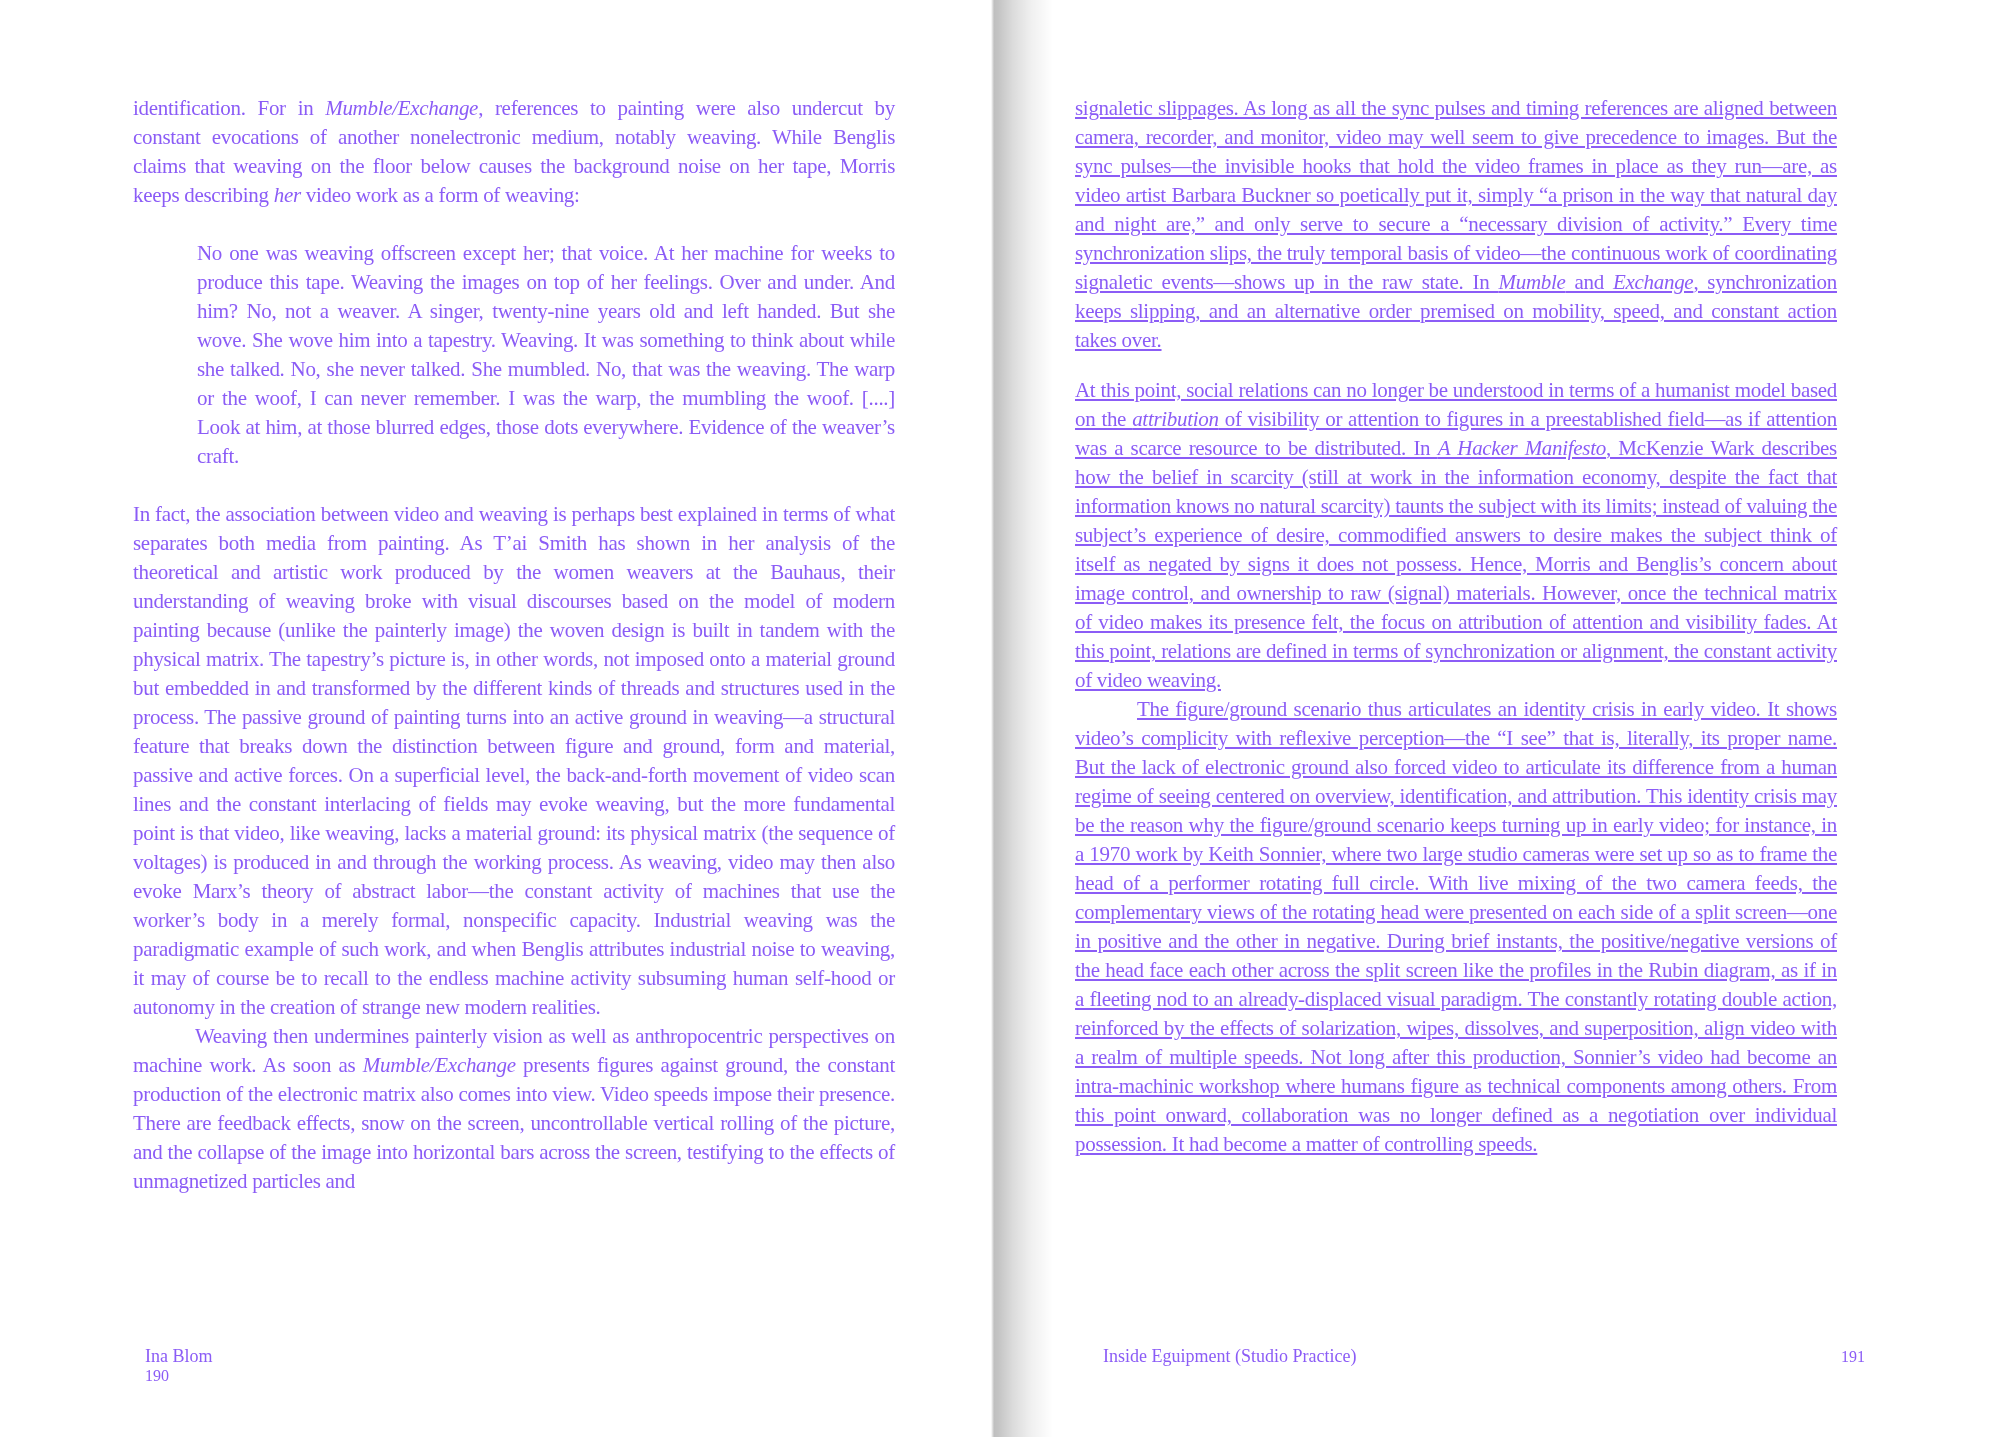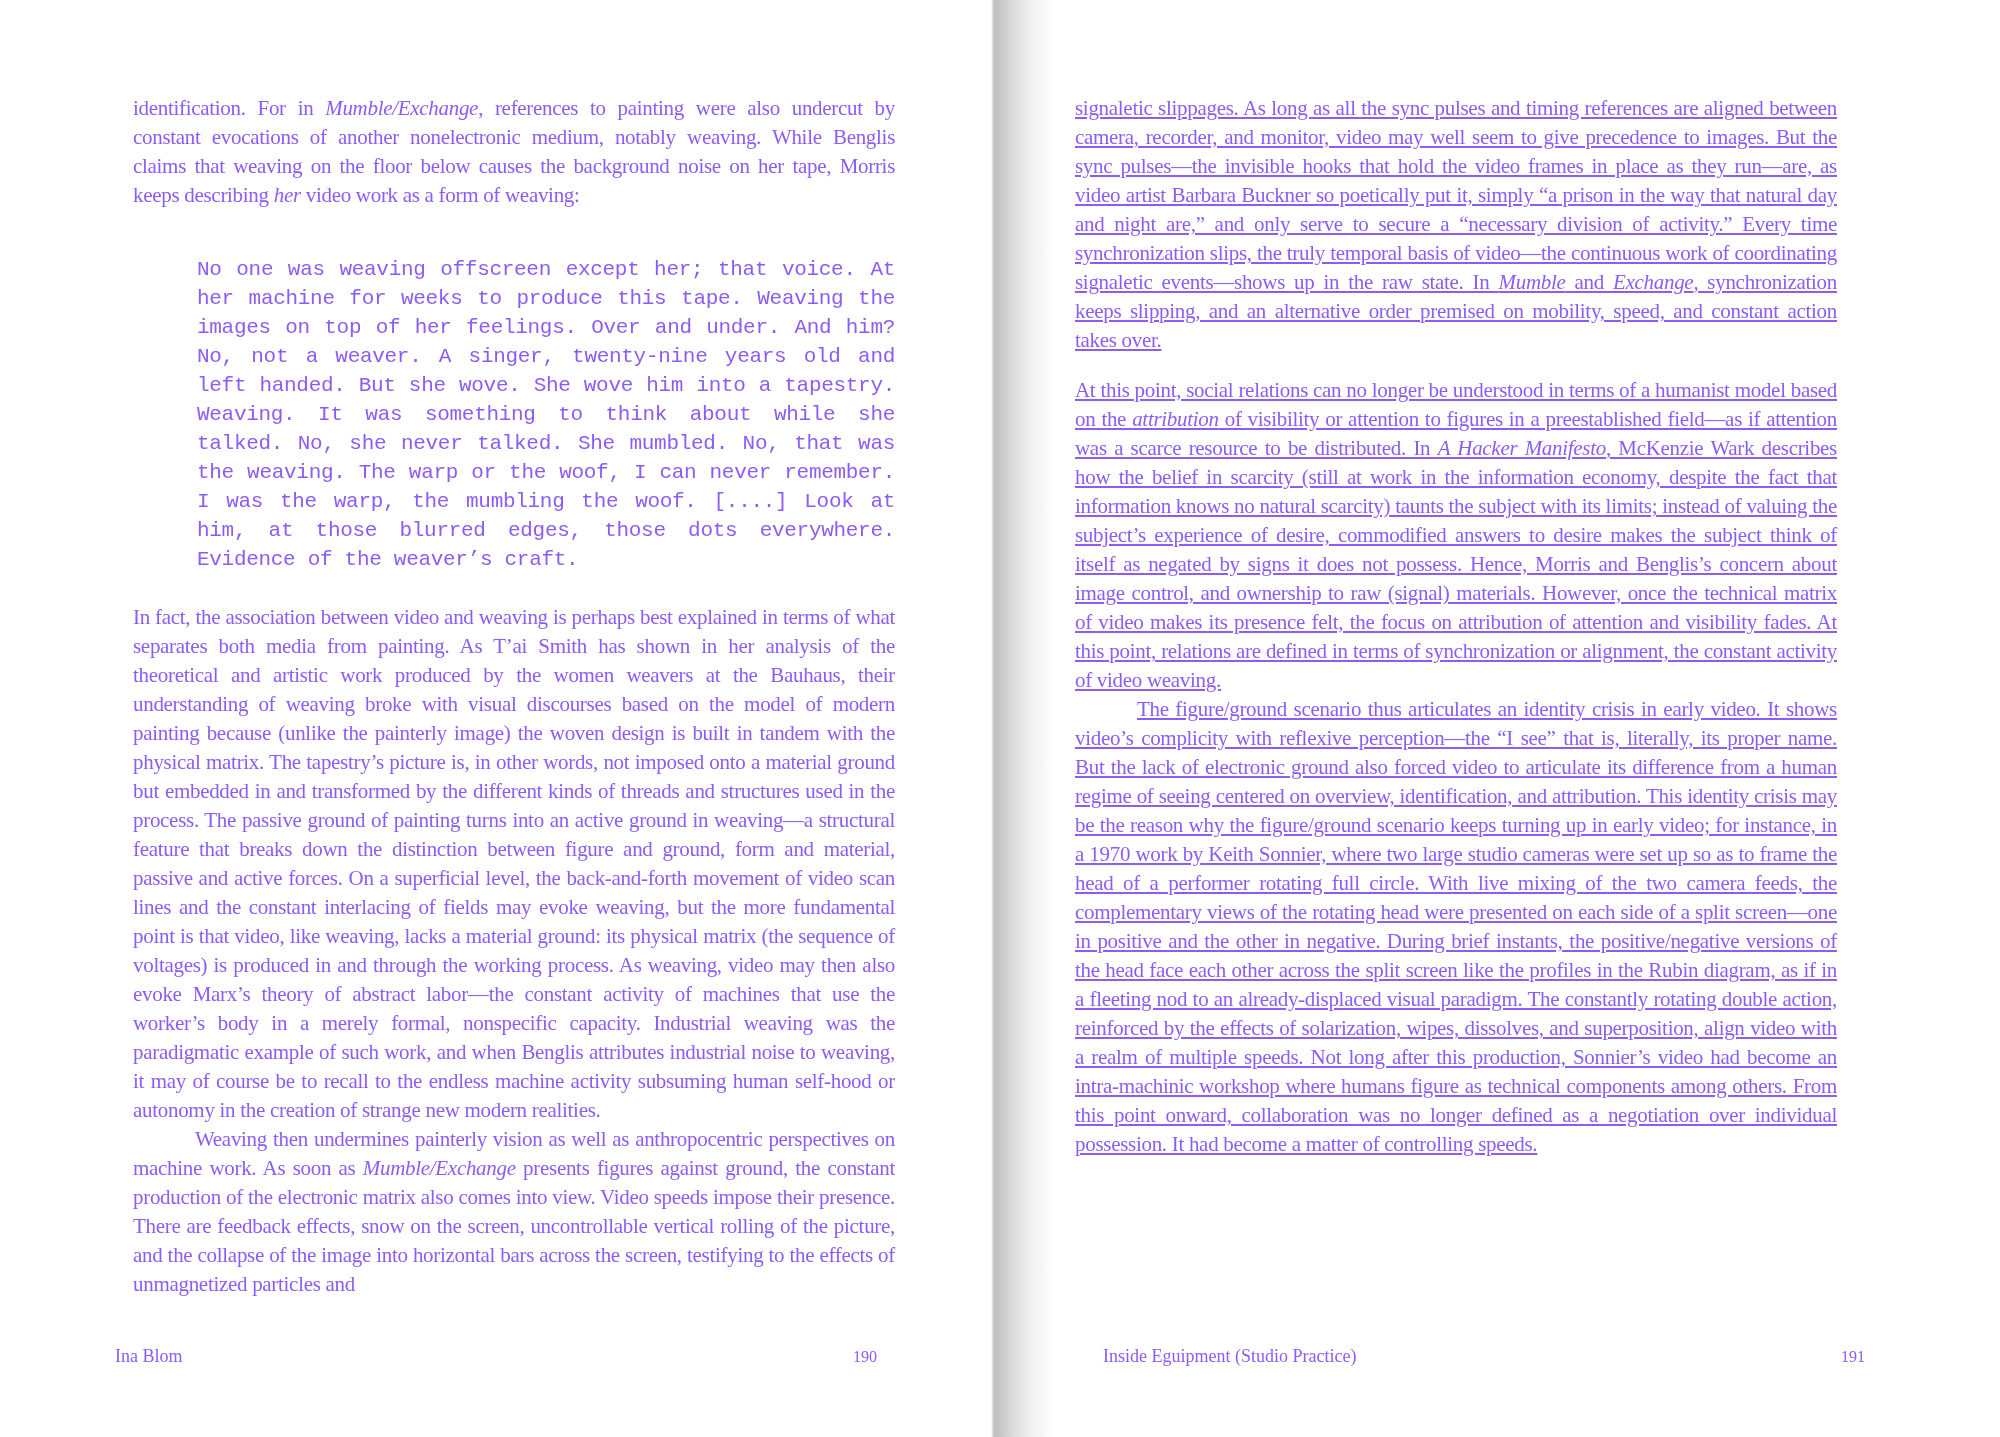--- a/index.html
+++ b/index.html
@@ -27,33 +27,32 @@
     margin: 0;
     font-size: 21px;
     line-height: 29px;
     letter-spacing: -0.3px;
     text-align: justify;
     hyphens: none;
   }
   .body-text p.gap { margin-top: 21px; }
   .body-text p.indent { text-indent: 62px; }
   .body-text p.quote {
-    margin: 45px 0 29px 64px;
-    font-family: Liberation Mono, monospace;
+    margin: 29px 0 29px 64px;
   }
   em { font-style: italic; }
   .footer {
     position: absolute;
     top: 1346px;
     width: 762px;
     display: flex;
     justify-content: space-between;
     align-items: baseline;
   }
-  .footer-left  { left: 115px; }
+  .footer-left  { left: 145px; flex-direction: column; }
   .footer-right { left: 1103px; }
   .running-head {
     font-size: 18px;
     letter-spacing: 0;
   }
   .page-num {
     font-size: 16px;
     letter-spacing: 0;
   }
   .gutter {

